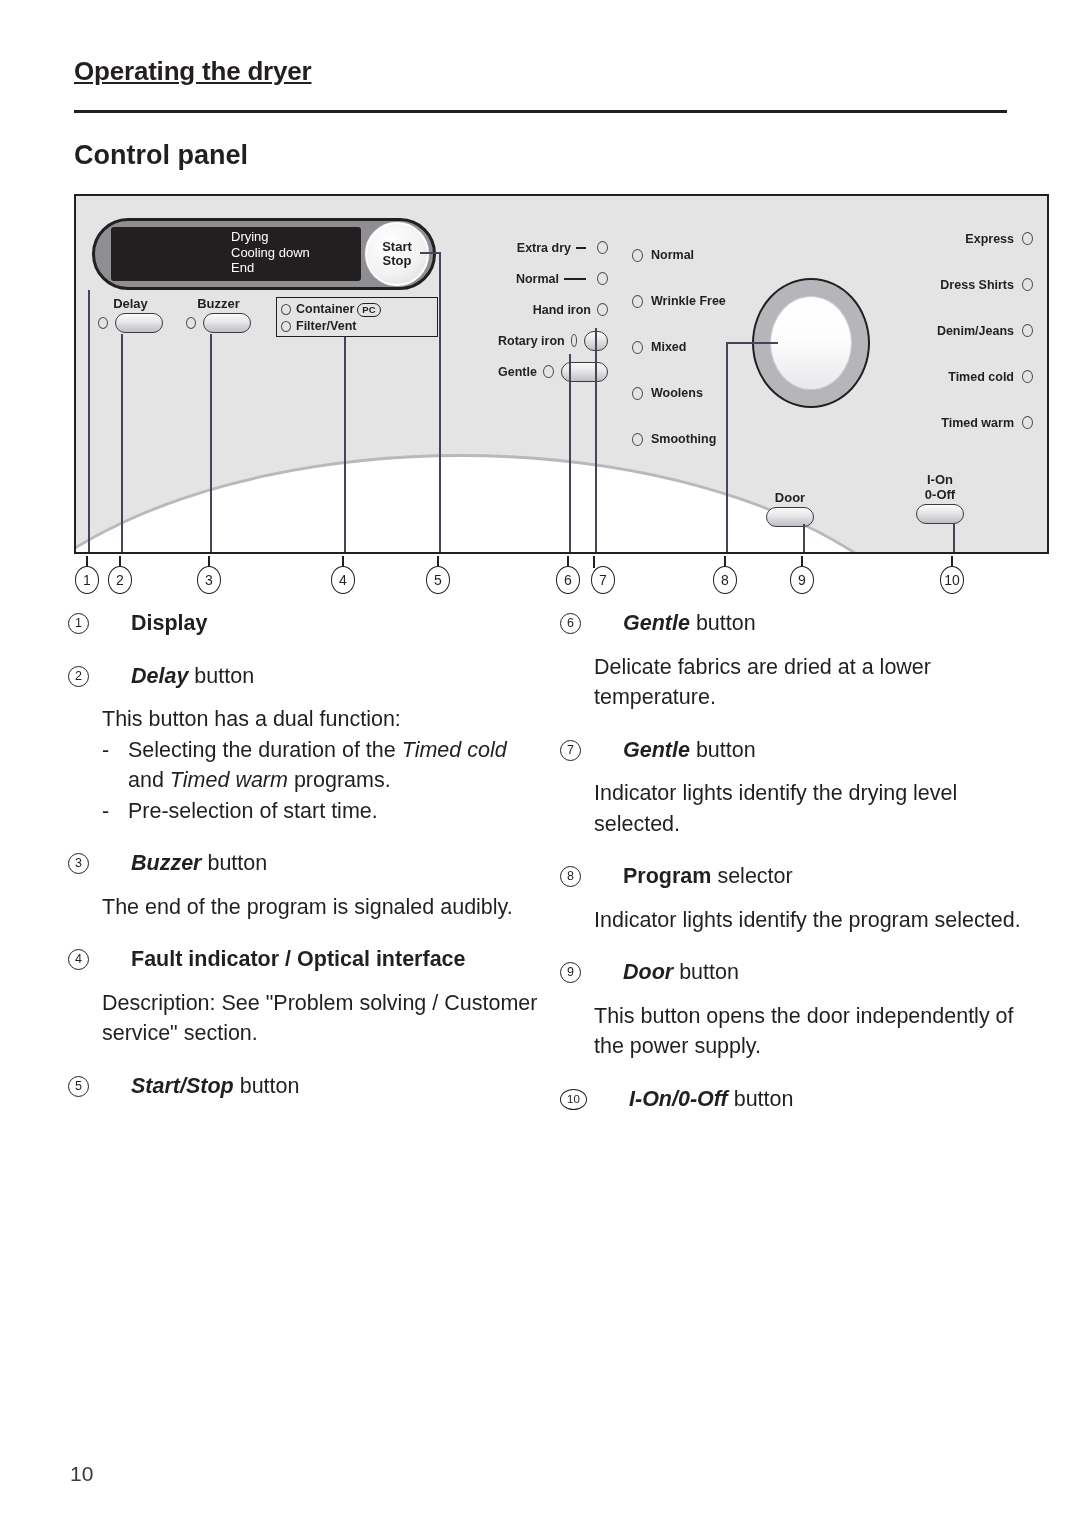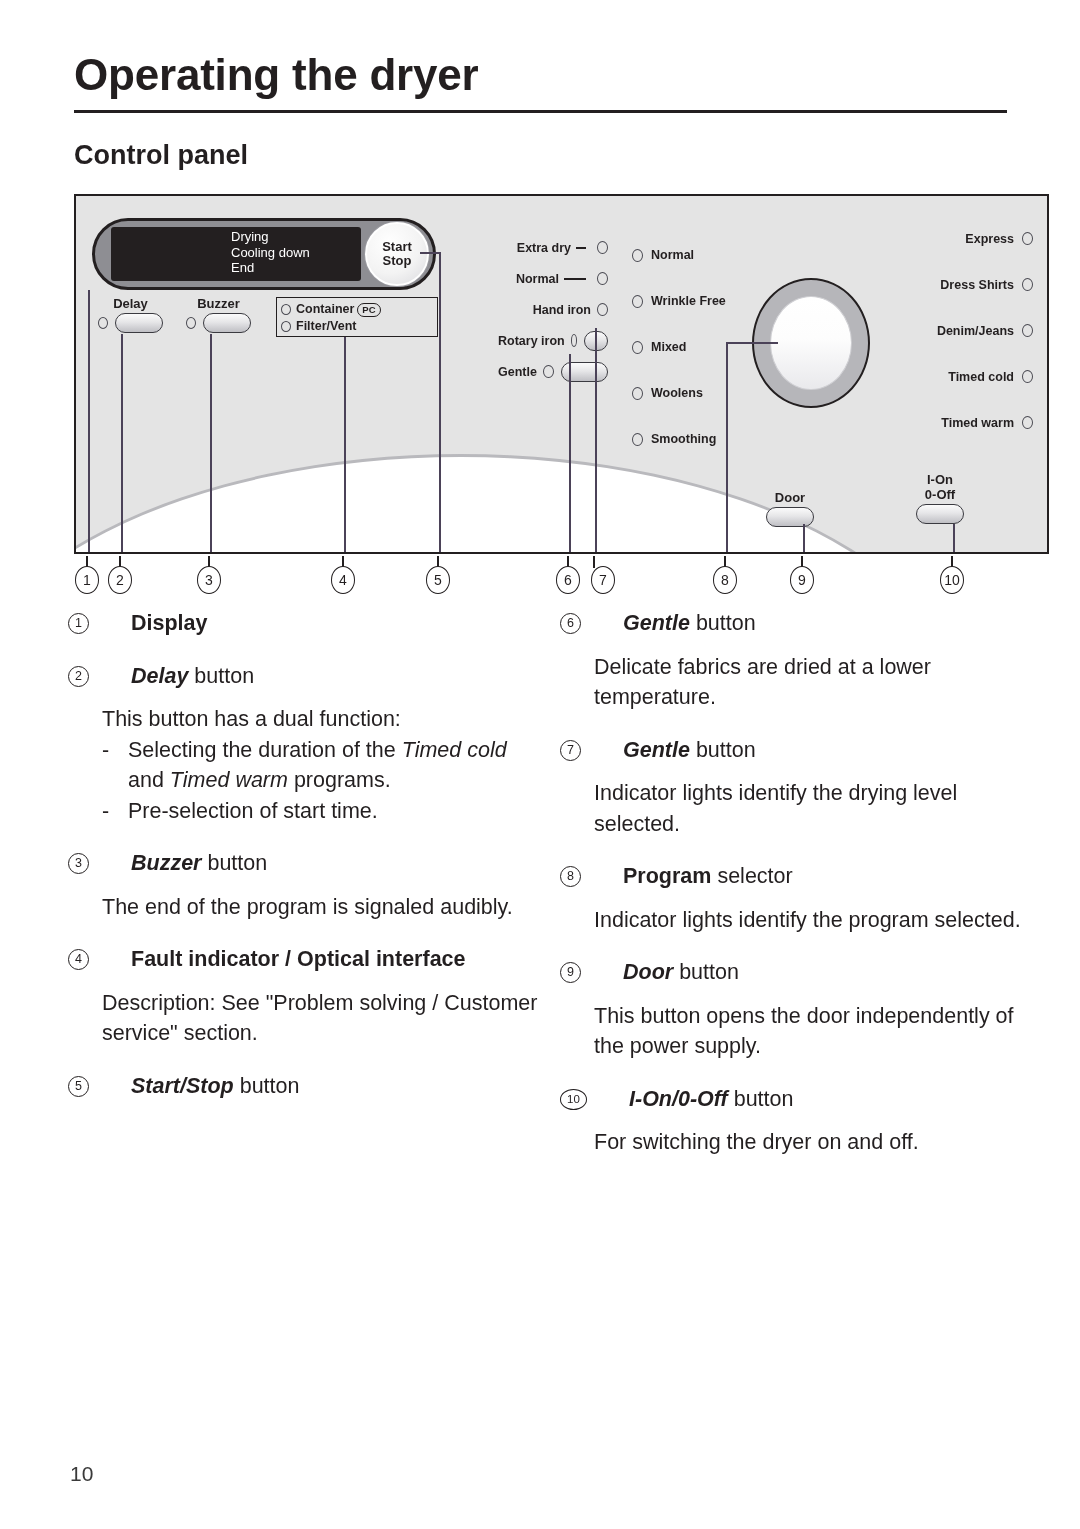--- a/index.html
+++ b/index.html
@@ -13,24 +13,25 @@
     position: relative;
     font-family: "Liberation Sans", sans-serif;
     color: #231f20;
     overflow: hidden;
   }
 
   
   .page-title {
     position: absolute;
     left: 74px;
-    top: 50px;
-    font-size: 44px;
+    top: 56px;
+    font-size: 26px;
     font-weight: bold;
     letter-spacing: -0.2px;
+    text-decoration: underline;
   }
   .header-rule {
     position: absolute;
     left: 74px;
     top: 110px;
     width: 933px;
     height: 3px;
     background: #231f20;
   }
   .section-title {
@@ -640,18 +641,17 @@
       <span class="head-text"><i>Door</i><span> button</span></span>
     </div>
     <div class="body-text">This button opens the door independently of the power supply.</div>
   </div>
 
   <div class="entry">
     <div class="entry-head">
       <span class="num-circle wide">10</span>
       <span class="head-text"><i>I-On/0-Off</i><span> button</span></span>
     </div>
-    <div class="body-text">For switching the dryer on and off.</div>
   </div>
 
 </div>
 
 <div class="page-number">10</div>
 
 </body></html>

